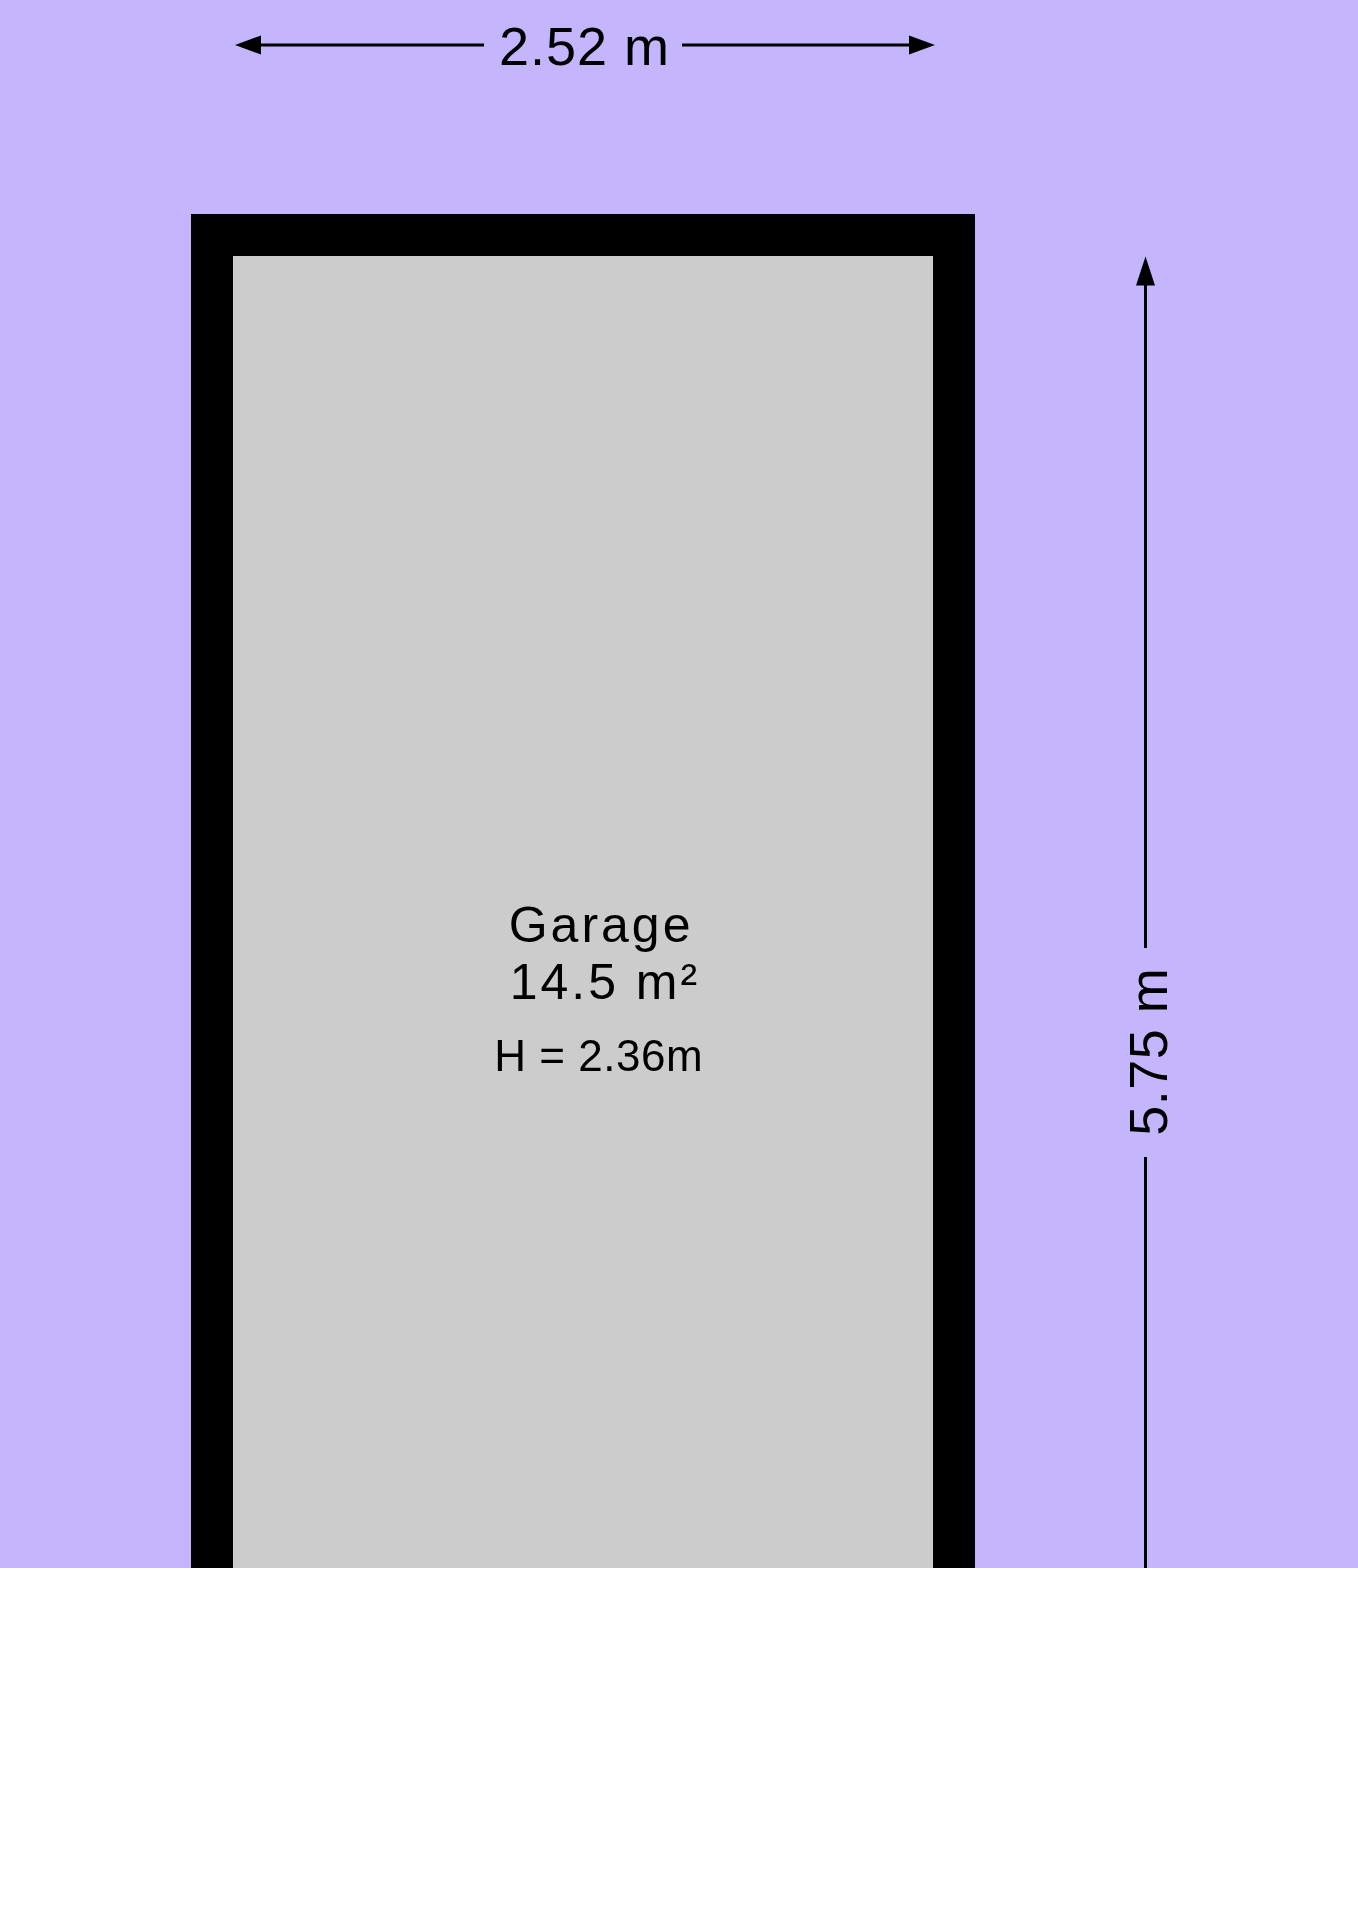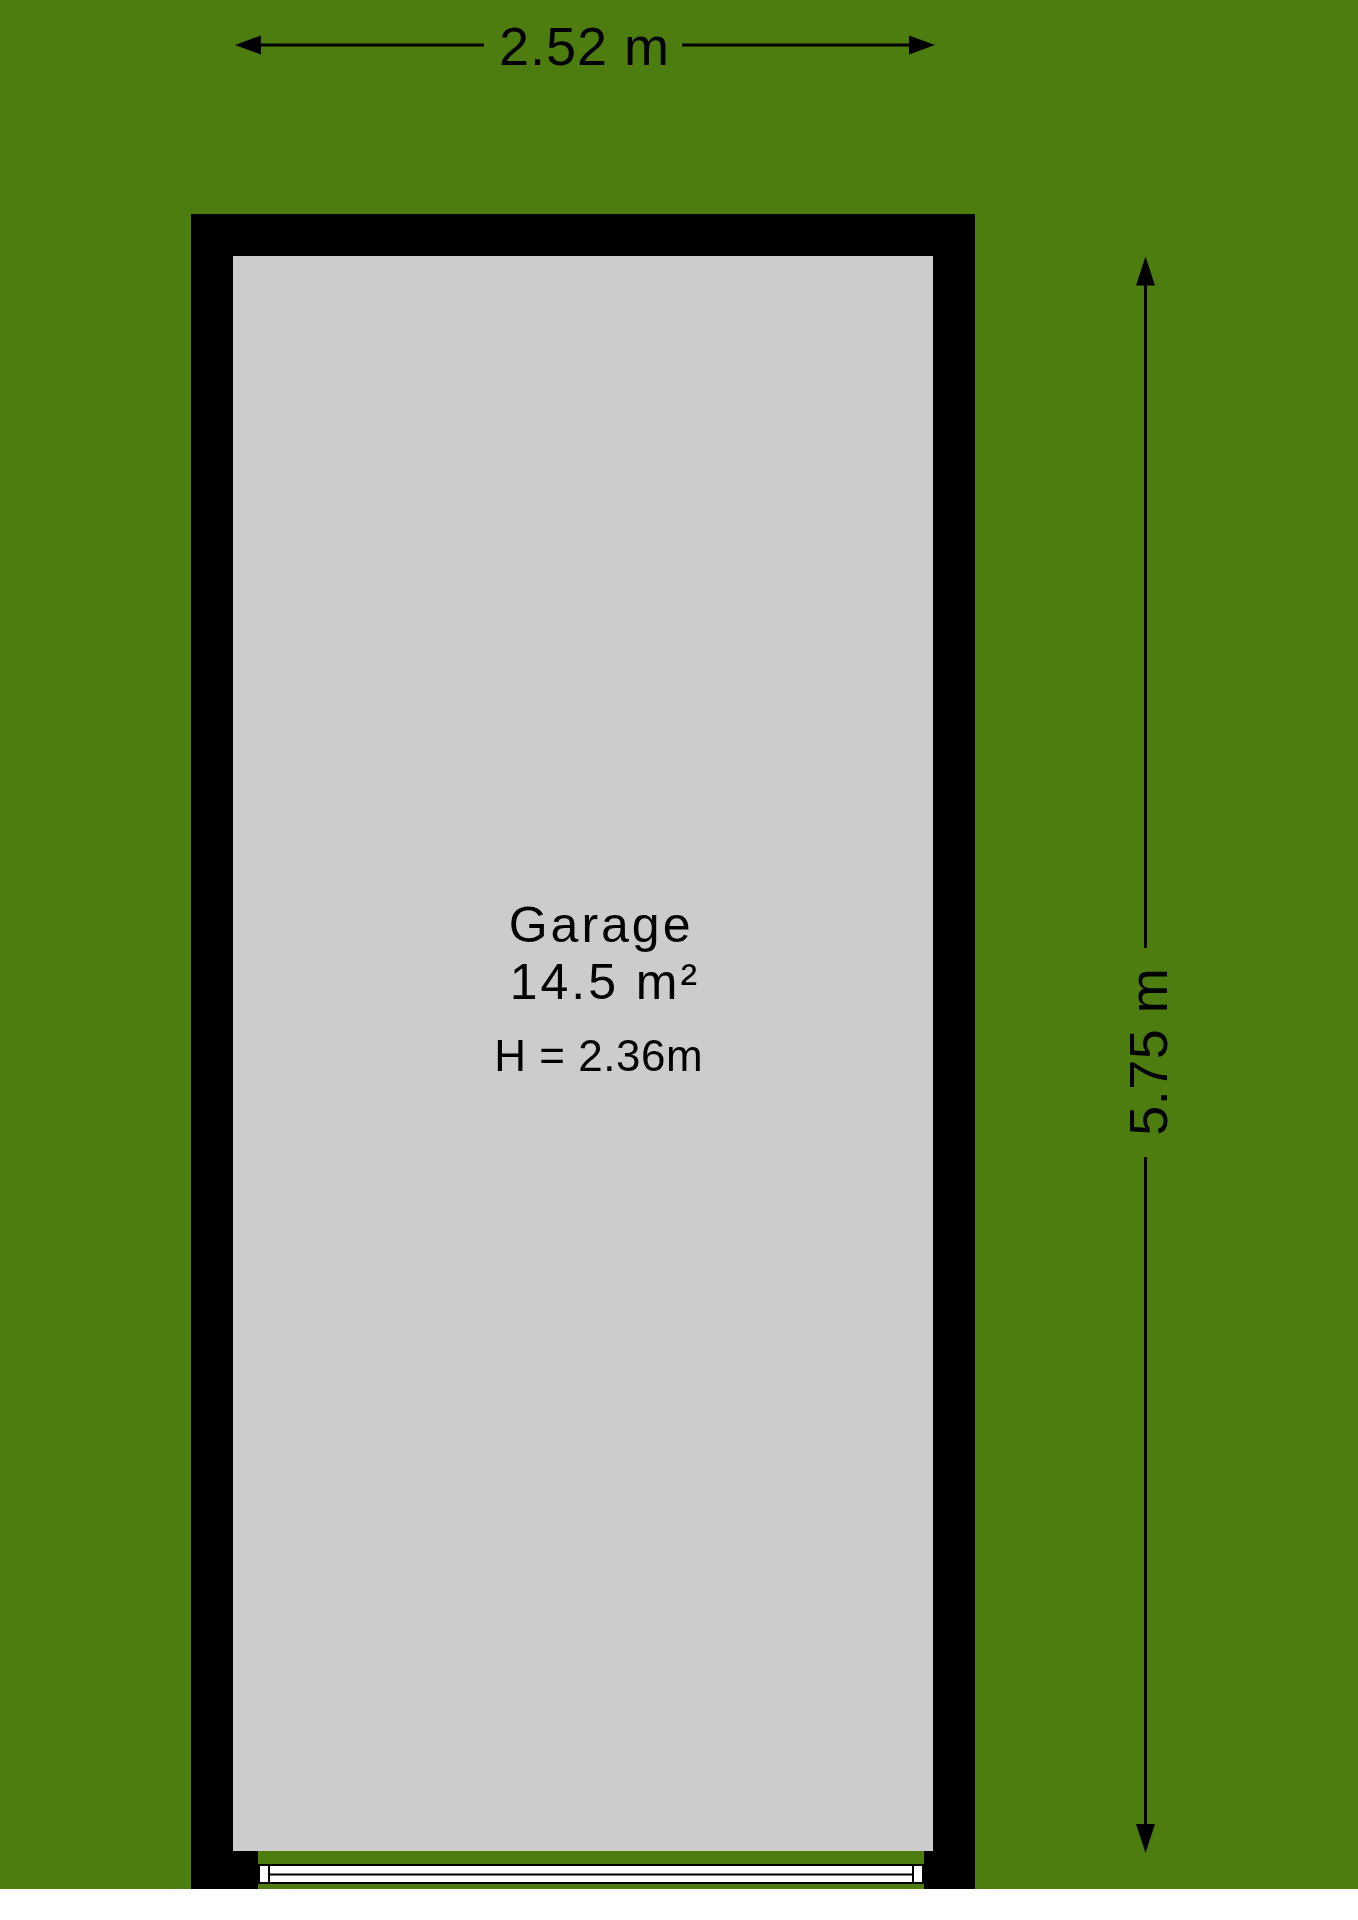--- a/index.html
+++ b/index.html
@@ -1,16 +1,16 @@
 <!DOCTYPE html>
 <html><head>
 <meta charset="utf-8">
 <style>
   html,body{margin:0;padding:0;background:#ffffff;}
-  .page{position:relative;width:1358px;height:1889px;background:#4d7c0f;overflow:hidden;
+  .page{position:relative;width:1358px;height:1568px;background:#c4b5fd;overflow:hidden;
         font-family:"Liberation Sans", sans-serif;}
   svg{position:absolute;top:0;left:0;}
   text{font-family:"Liberation Sans", sans-serif;fill:#000000;}
 </style>
 </head>
 <body>
 <div class="page">
 <svg width="1358" height="1920" viewBox="0 0 1358 1920">
 
   <g>

